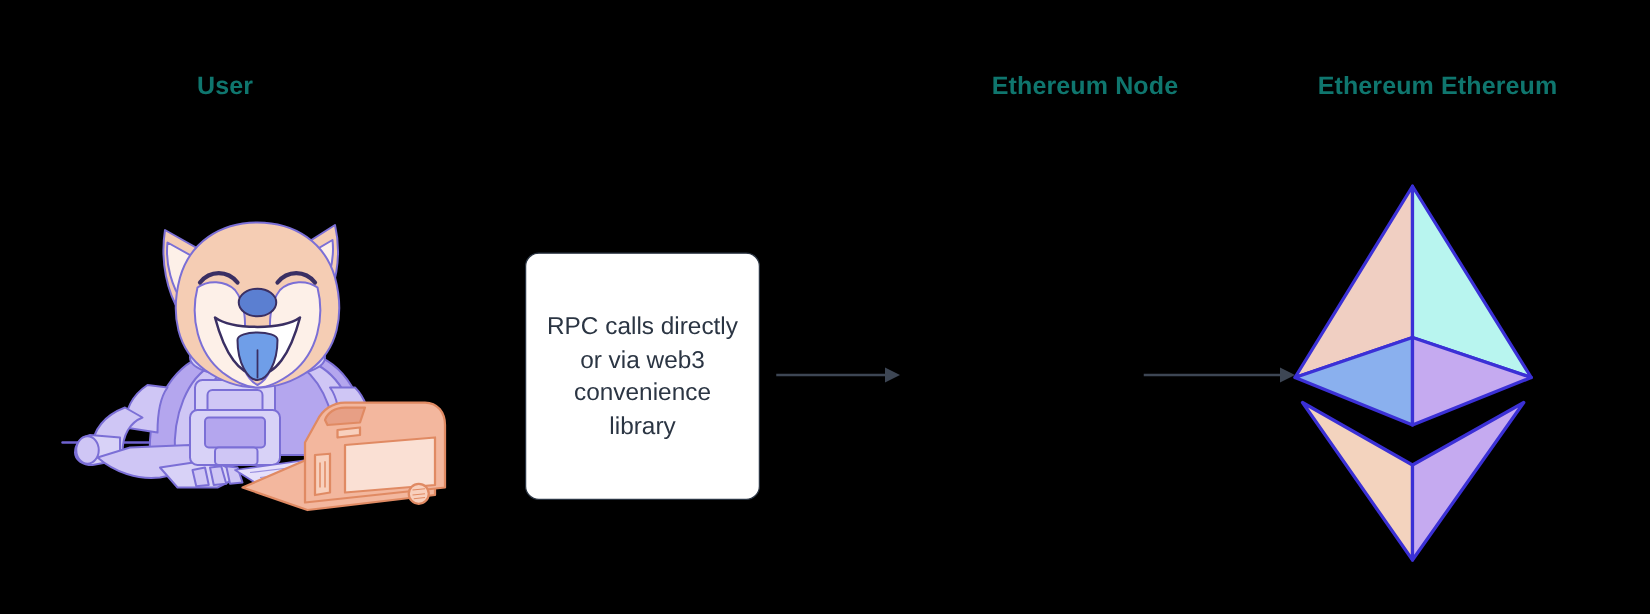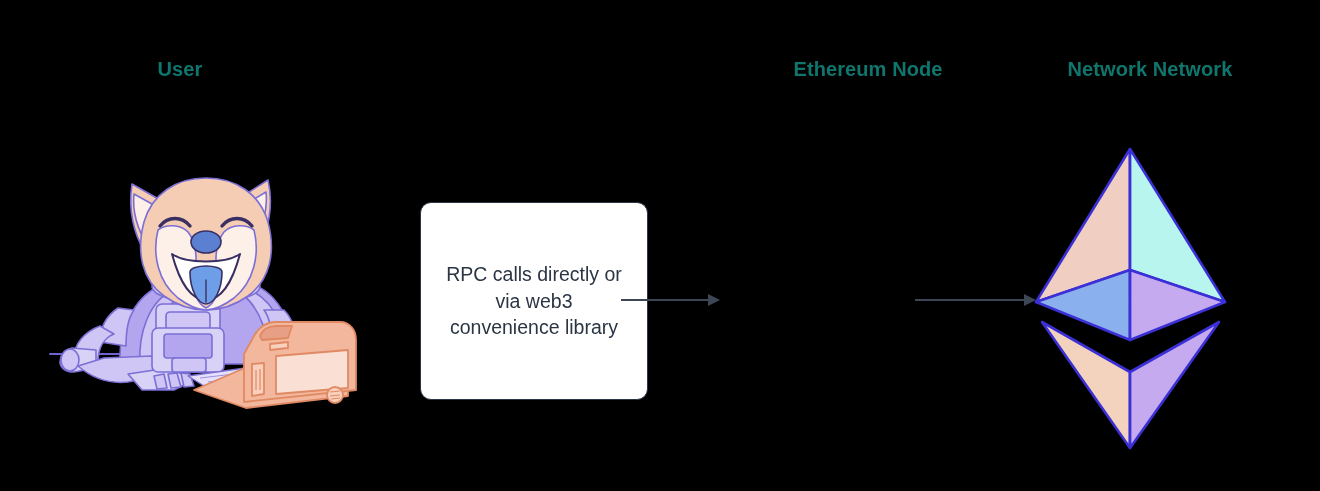--- a/index.html
+++ b/index.html
@@ -53,21 +53,21 @@
   .process-box .box-text {
     font-family: "Liberation Sans", sans-serif;
     font-size: 19.5px;
     line-height: 26.5px;
     color: #2b3543;
     text-align: center;
     white-space: pre-line;
   }
   #box-webapp {
     left: 420px; top: 202px;
-    width: 228px; height: 198px;
+    width: 188px; height: 198px; justify-content: flex-end;
   }
   #box-webapp .box-text { max-width: 176px; }
   #box-geth {
     left: 720px; top: 200px;
     width: 193px; height: 200px;
   }
 
   
   .arrow {
     position: absolute;
@@ -111,21 +111,21 @@
 </head>
 <body>
 
 <div id="diagram-canvas">
 
   <div class="column-label" id="label-user">User</div>
 
 
   <div class="column-label" id="label-node">Ethereum Node</div>
 
-  <div class="column-label" id="label-network">Network Network</div>
+  <div class="column-label" id="label-network">Ethereum Ethereum</div>
 
   <div id="user-illustration">
     <svg viewBox="0 0 320 245" width="320" height="245" xmlns="http://www.w3.org/2000/svg">
       <g stroke="#7b6fd6" stroke-width="1.6" stroke-linejoin="round" stroke-linecap="round">
 
         <line x1="2" y1="186" x2="120" y2="186" stroke="#6f63d0" stroke-width="2"></line>
 
         <path d="M72 196 C70 160 88 126 116 116 L204 116 C232 126 248 160 246 196 Z" fill="#b4a6ee"></path>
 
         <path d="M92 196 C90 164 102 134 122 124 L136 124 C116 138 106 166 108 196 Z" fill="#cfc6f5"></path>

